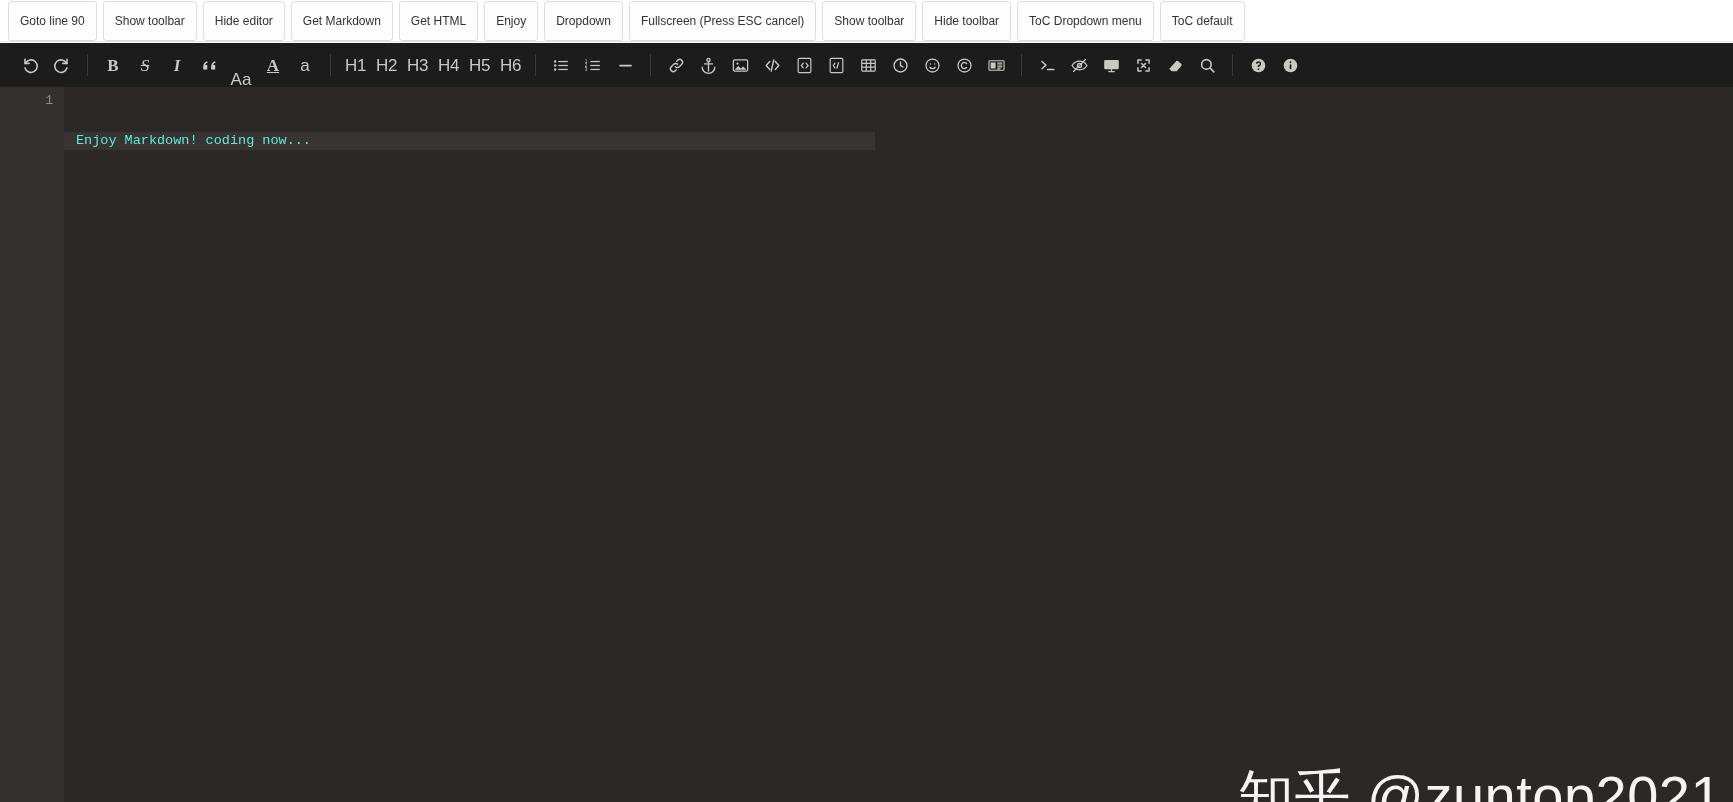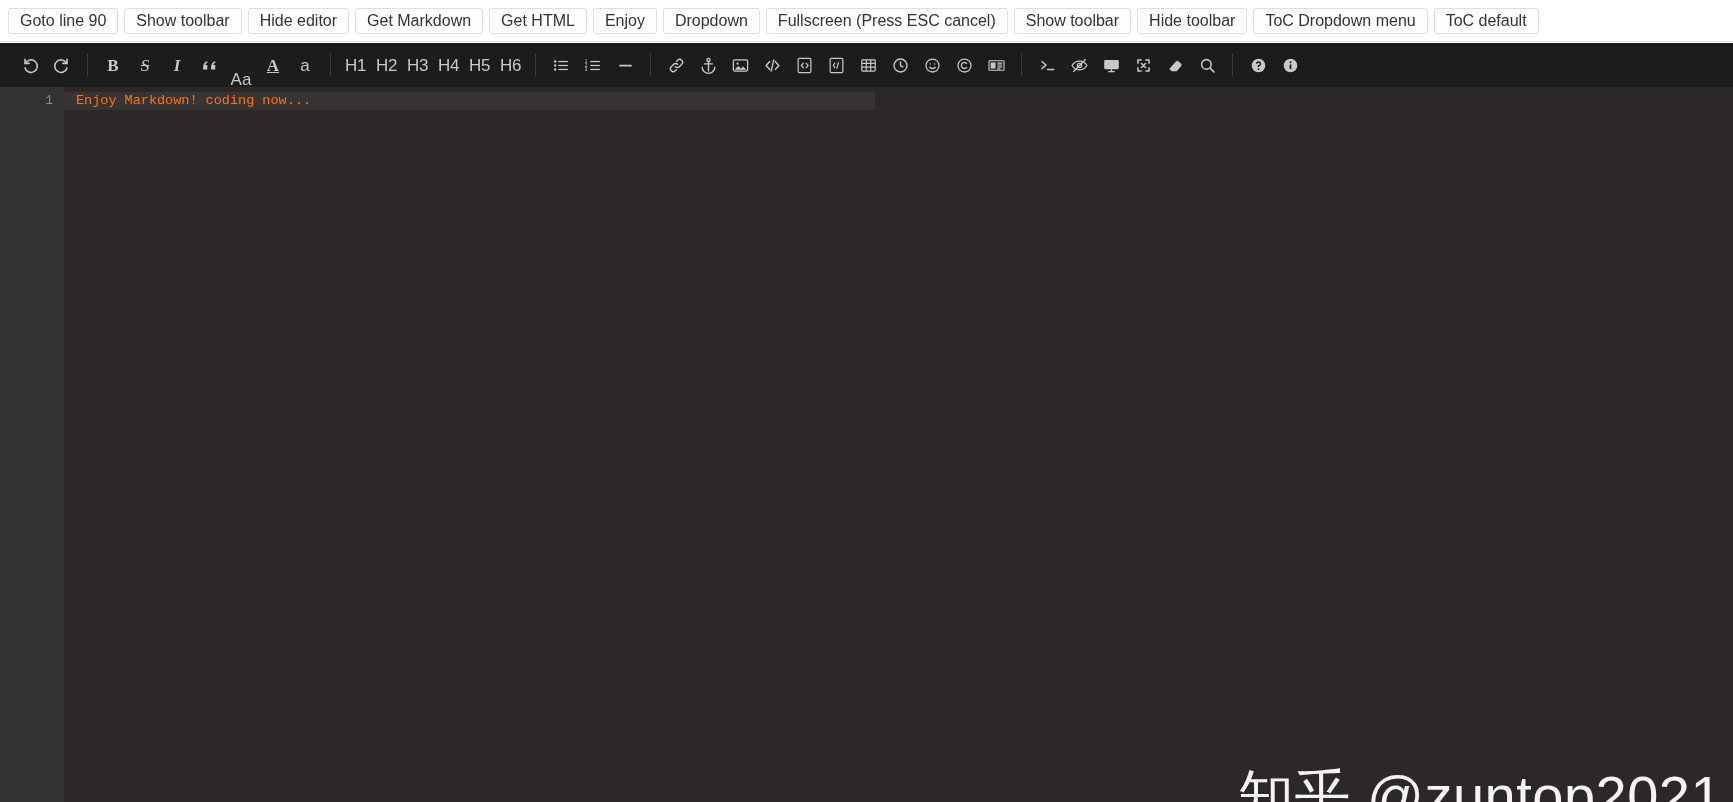--- a/index.html
+++ b/index.html
@@ -16,23 +16,23 @@
     position: absolute; left: 0; top: 0; width: 1733px; height: 42px;
     background: #ffffff;
     border-bottom: 1px solid #e3e3e3;
     display: flex; align-items: center;
     padding: 0 8px;
     gap: 6px;
     white-space: nowrap;
   }
   .tbtn {
     display: inline-flex; align-items: center; justify-content: center;
-    height: 26px;
+    height: 40px;
     padding: 0 11px;
-    font-size: 16px;
+    font-size: 12px;
     line-height: 1;
     color: #333333;
     background: #fdfdfd;
     border: 1px solid #dedede;
     border-radius: 3px;
     font-family: "Liberation Sans", sans-serif;
     cursor: pointer;
   }
 
   
@@ -91,26 +91,27 @@
   }
   .gutter .lineno { line-height: 18px; }
   .code-area {
     flex: 1;
     position: relative;
     padding-top: 5px;
   }
   .code-line {
     height: 18px; line-height: 18px;
     background: #383434;
-    color: #f97316;
+    color: #5eead4;
     font-family: "Liberation Mono", monospace;
     font-size: 13.5px;
     padding-left: 12px;
     white-space: pre;
     width: 811px;
+    margin-top: 40px;
   }
   .right-pane {
     position: absolute; left: 875px; top: 0;
     width: 858px; height: 715px;
     background: #2b2827;
   }
 
   
   .watermark-zhihu {
     position: absolute;

